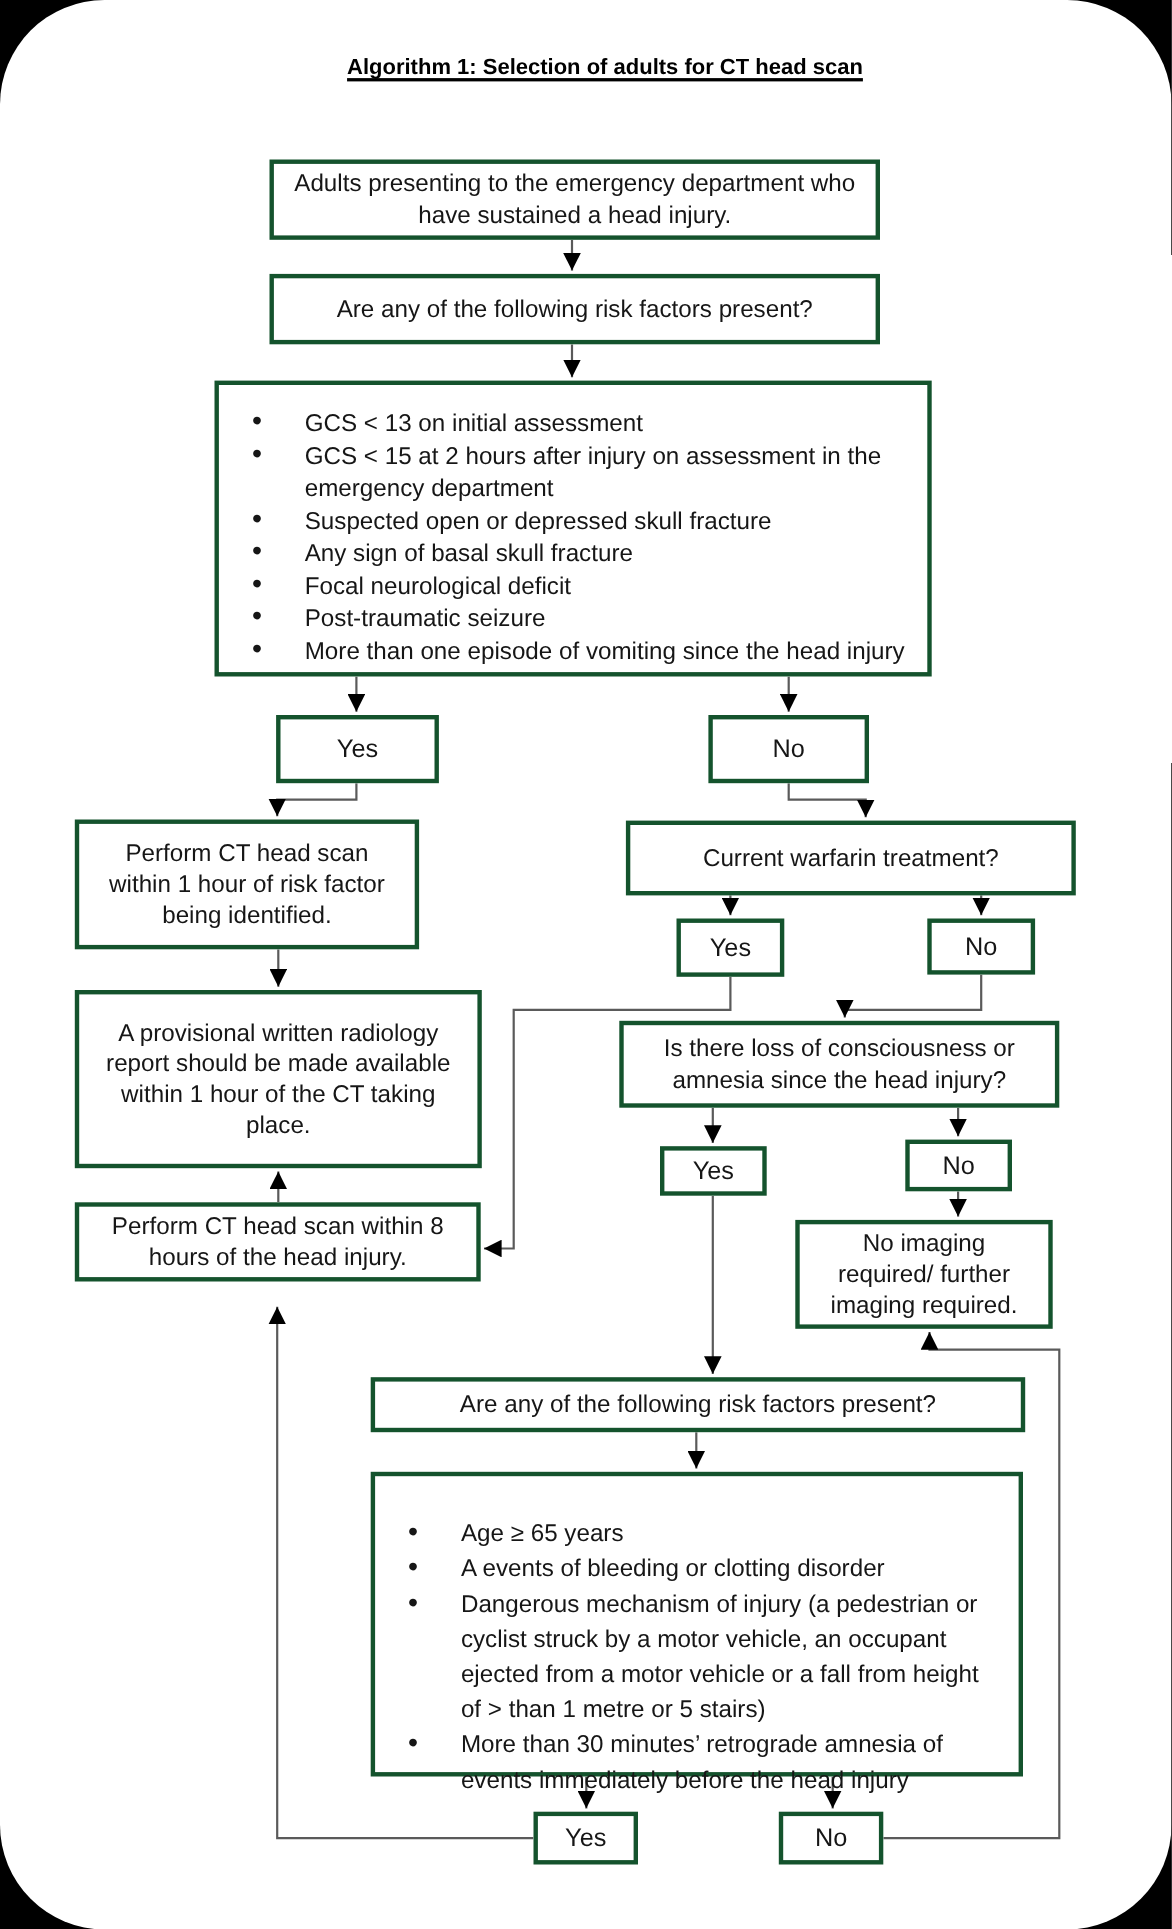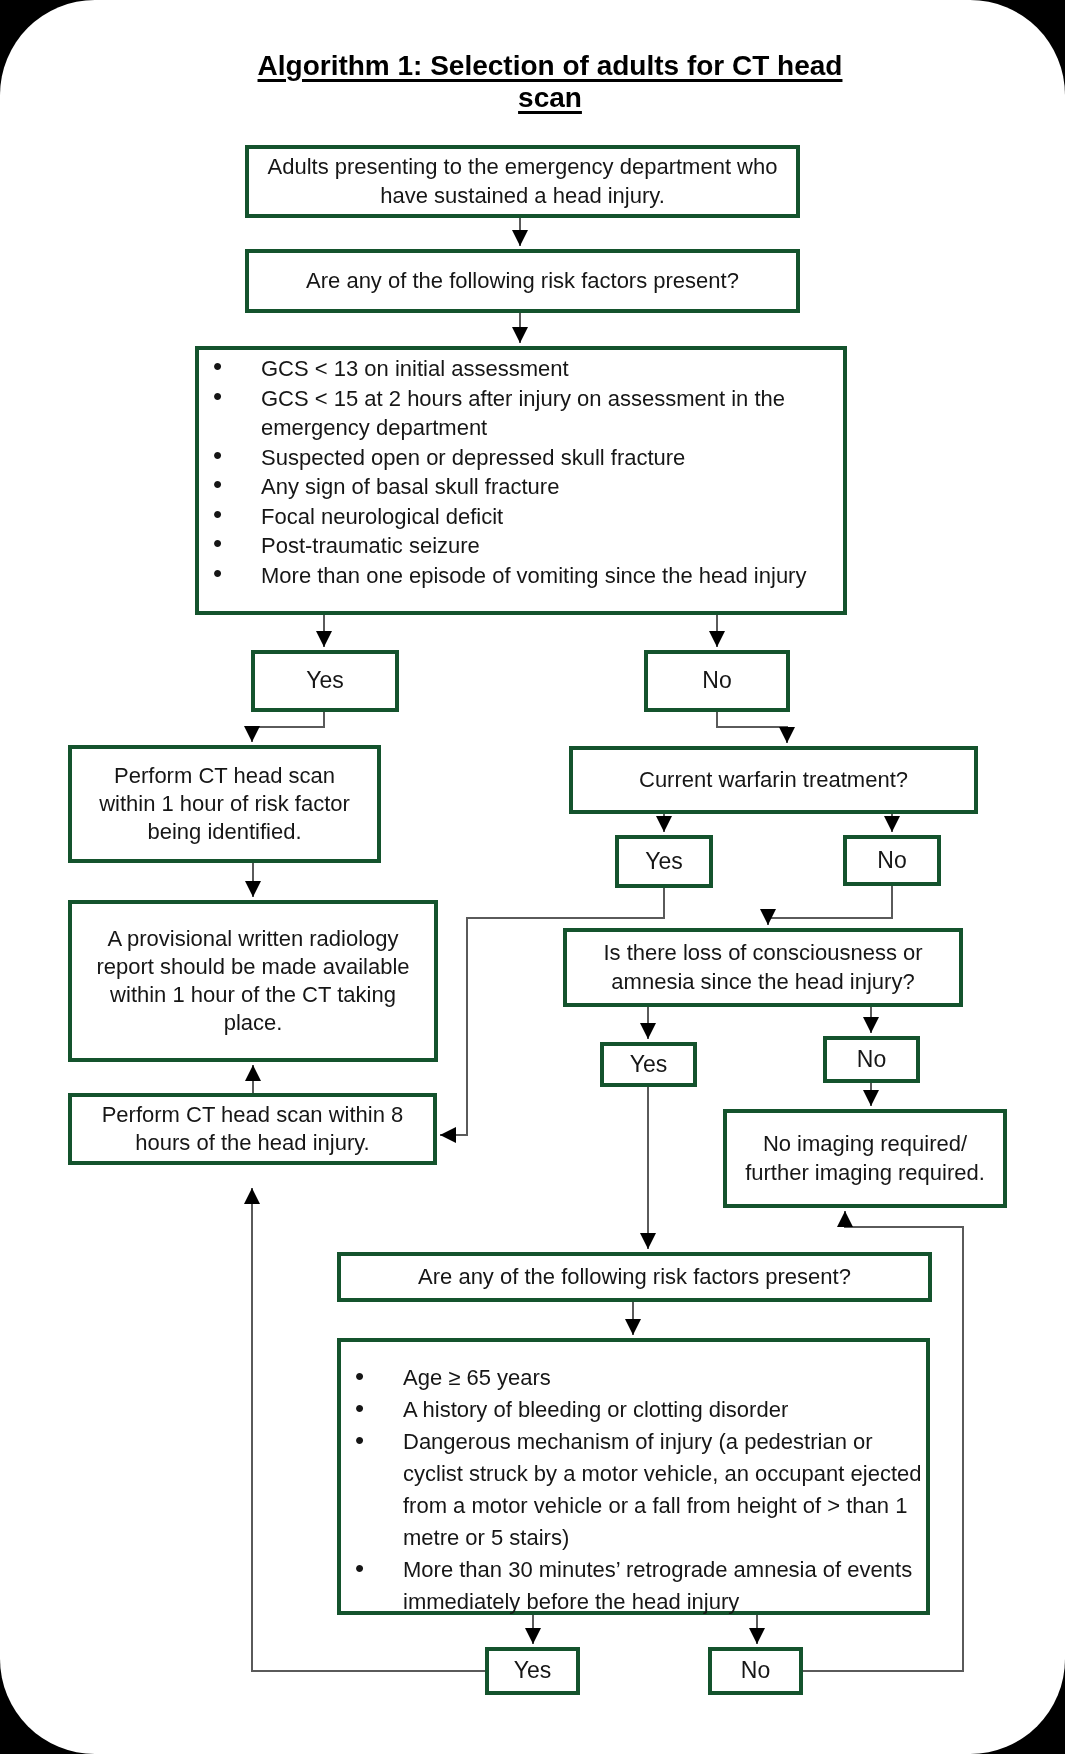--- a/index.html
+++ b/index.html
@@ -1,27 +1,27 @@
 <!DOCTYPE html>
 <html><head>
 <meta charset="utf-8">
 <style>
   html,body{margin:0;padding:0;background:#000;}
   .stage{position:relative;width:1065px;height:1754px;background:#000;overflow:hidden;
          font-family:"Liberation Sans","DejaVu Sans",sans-serif;color:#111;}
   .canvas{position:absolute;left:0;top:0;right:0;bottom:0;background:#fff;border-radius:95px;}
   .title{position:absolute;left:245px;top:50px;width:610px;text-align:center;
-         font-size:28px;font-weight:bold;text-decoration:underline;
+         font-size:20px;font-weight:bold;text-decoration:underline;
          text-decoration-thickness:3px;text-underline-offset:4px;color:#000;}
   .box{position:absolute;background:#fff;border:4px solid #14532d;box-sizing:border-box;
        display:flex;align-items:center;justify-content:center;text-align:center;
        font-size:22px;line-height:1.28;color:#161616;padding:2px 8px;}
   .label{font-size:23px;}
   .bullets{display:block;padding:0;text-align:left;}
-  .bullets ul{list-style:none;margin:0;padding:0;}
+  .bullets ul{list-style:none;margin:16px;padding:0;}
   .bullets li{position:relative;padding-left:62px;}
   .bullets li::before{content:"\2022";position:absolute;left:14px;top:-2px;font-size:26px;}
   .b1 ul{padding-top:4px;}
   .b1 li{line-height:29.5px;}
   .b2 ul{padding-top:20px;}
   .b2 li{line-height:32px;}
   svg.wires{position:absolute;left:0;top:0;pointer-events:none;}
 </style>
 </head>
 <body>
@@ -119,32 +119,32 @@
     </div>
 
     <div class="box label" style="left:823px;top:1036px;width:97px;height:47px;">
       <span>No</span>
     </div>
 
     <div class="box" style="left:68px;top:1093px;width:369px;height:72px;padding:2px 20px;">
       <span>Perform CT head scan within 8 hours of the head injury.</span>
     </div>
 
-    <div class="box" style="left:723px;top:1109px;width:284px;height:99px;padding:2px 16px;">
+    <div class="box" style="left:723px;top:1109px;width:234px;height:99px;padding:2px 16px;">
       <span>No imaging required/ further imaging required.</span>
     </div>
 
     <div class="box" style="left:337px;top:1252px;width:595px;height:50px;">
       <span>Are any of the following risk factors present?</span>
     </div>
 
     <div class="box bullets b2" style="left:337px;top:1338px;width:593px;height:277px;">
       <ul>
         <li>Age ≥ 65 years</li>
-        <li>A history of bleeding or clotting disorder</li>
+        <li>A events of bleeding or clotting disorder</li>
         <li>Dangerous mechanism of injury (a pedestrian or cyclist struck by a motor vehicle, an occupant ejected from a motor vehicle or a fall from height of &gt; than 1 metre or 5 stairs)</li>
         <li>More than 30 minutes’ retrograde amnesia of events immediately before the head injury</li>
       </ul>
     </div>
 
     <div class="box label" style="left:485px;top:1647px;width:95px;height:48px;">
       <span>Yes</span>
     </div>
 
     <div class="box label" style="left:708px;top:1647px;width:95px;height:48px;">

